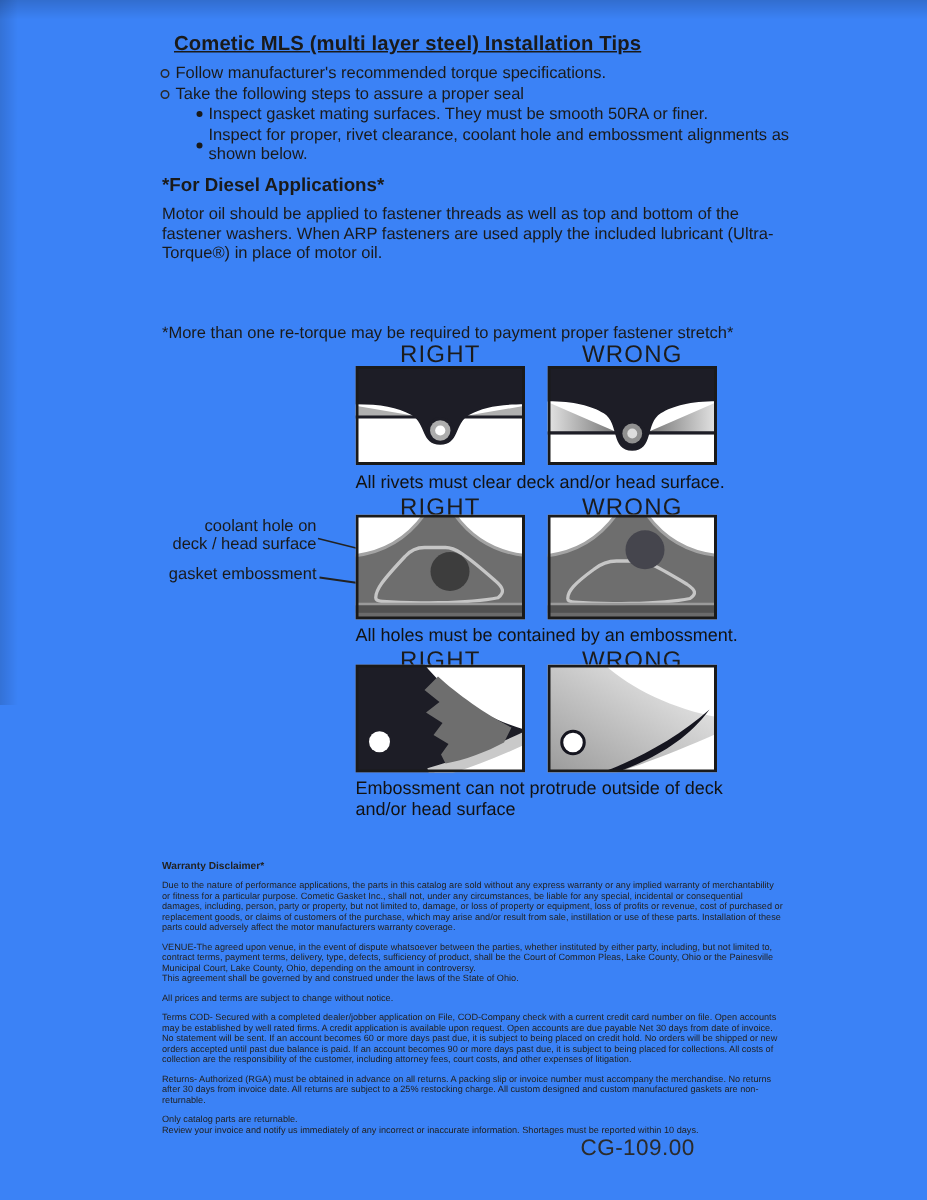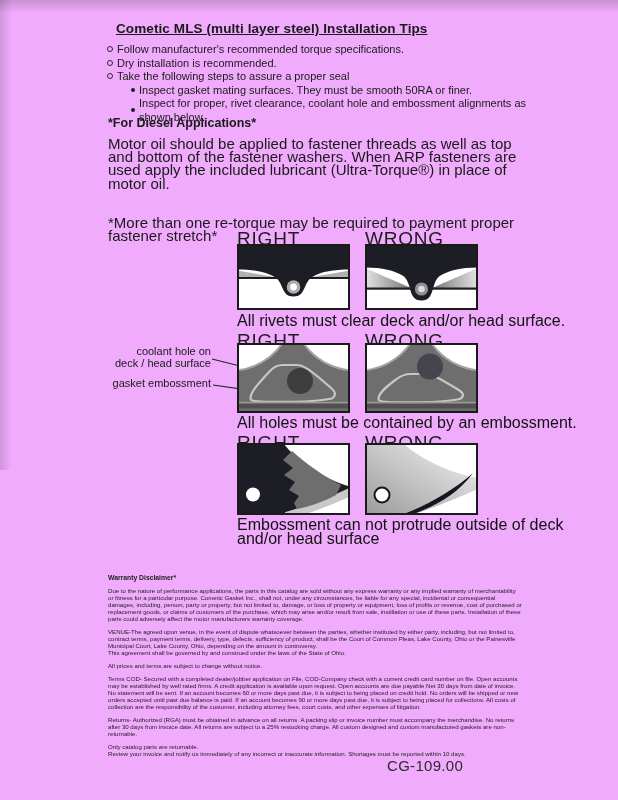--- a/index.html
+++ b/index.html
@@ -1,42 +1,42 @@
 <!DOCTYPE html>
 <html><head>
 <meta charset="utf-8">
 <style>
   html,body{margin:0;padding:0;background:#ffffff;}
   #page{
-    position:relative;width:618px;height:800px;background:#f0abfc;overflow:hidden;
+    position:relative;width:618px;height:800px;background:#3b82f6;overflow:hidden;
     font-family:"Liberation Sans","DejaVu Sans",sans-serif;color:#1a1a1a;
   }
   .abs{position:absolute;}
   
   .edge-top{left:0;top:0;width:618px;height:13px;background:linear-gradient(to bottom,rgba(0,0,0,0.16),rgba(0,0,0,0));}
   .edge-left{left:0;top:0;width:12px;height:470px;background:linear-gradient(to right,rgba(0,0,0,0.13),rgba(0,0,0,0));}
 
   .title{left:116px;top:21px;font-size:13.5px;font-weight:bold;text-decoration:underline;letter-spacing:0.1px;}
 
   .bullets{left:107px;top:43px;width:430px;font-size:11px;line-height:13.6px;}
   .b-row{display:flex;align-items:flex-end;}
   .o-mark{width:4px;height:4px;border:1px solid #2a2a2a;border-radius:50%;display:inline-block;flex:0 0 auto;margin:0 4px 1px 0;align-self:center;}
   .f-mark{width:4px;height:4px;background:#1a1a1a;border-radius:50%;display:inline-block;flex:0 0 auto;margin:0 4px 1px 0;align-self:center;}
   .sub{margin-left:24px;}
 
   .h2{left:108px;top:116px;font-size:12.5px;font-weight:bold;}
-  .para{font-size:15px;line-height:13.2px;width:414px;}
+  .para{font-size:11px;line-height:13.2px;width:414px;}
   .p1{left:108px;top:137px;}
   .p2{left:108px;top:171px;}
   .p3{left:108px;top:216px;}
 
-  .rw-label{width:113px;text-align:left;font-size:19px;letter-spacing:0.8px;color:#1c1c1c;}
+  .rw-label{width:113px;text-align:center;font-size:16px;letter-spacing:0.8px;color:#1c1c1c;}
   .panel{width:113px;}
   .panel svg{display:block;}
-  .caption{font-size:16px;line-height:14px;color:#121212;white-space:pre-line;}
+  .caption{font-size:12px;line-height:14px;color:#121212;white-space:pre-line;}
 
   .ann{width:112px;text-align:right;font-size:11px;line-height:11.5px;color:#1a1a1a;white-space:pre-line;}
 
   .warranty{left:108px;top:574px;width:414px;font-size:6.1px;line-height:7px;color:#222;}
   .warranty h3{font-size:6.8px;margin:0 0 6px 0;}
   .warranty p{margin:0 0 6px 0;white-space:pre-line;}
 
   .doccode{left:387px;top:757px;font-size:15px;color:#2b2b2b;letter-spacing:0.3px;}
 </style>
 </head>
@@ -46,24 +46,20 @@
 
   <div class="abs edge-top"></div>
   <div class="abs edge-left"></div>
 
   <div class="abs title">Cometic MLS (multi layer steel) Installation Tips</div>
 
   <div class="abs bullets">
     <div class="b-row">
         <span class="o-mark"></span>
         <span>Follow manufacturer's recommended torque specifications.</span>
-      </div>
-    <div class="b-row">
-        <span class="o-mark"></span>
-        <span>Dry installation is recommended.</span>
       </div>
     <div class="b-row">
         <span class="o-mark"></span>
         <span>Take the following steps to assure a proper seal</span>
       </div>
     <div class="b-row sub">
         <span class="f-mark"></span>
         <span>Inspect gasket mating surfaces.  They must be smooth 50RA or finer.</span>
       </div>
     <div class="b-row sub">

